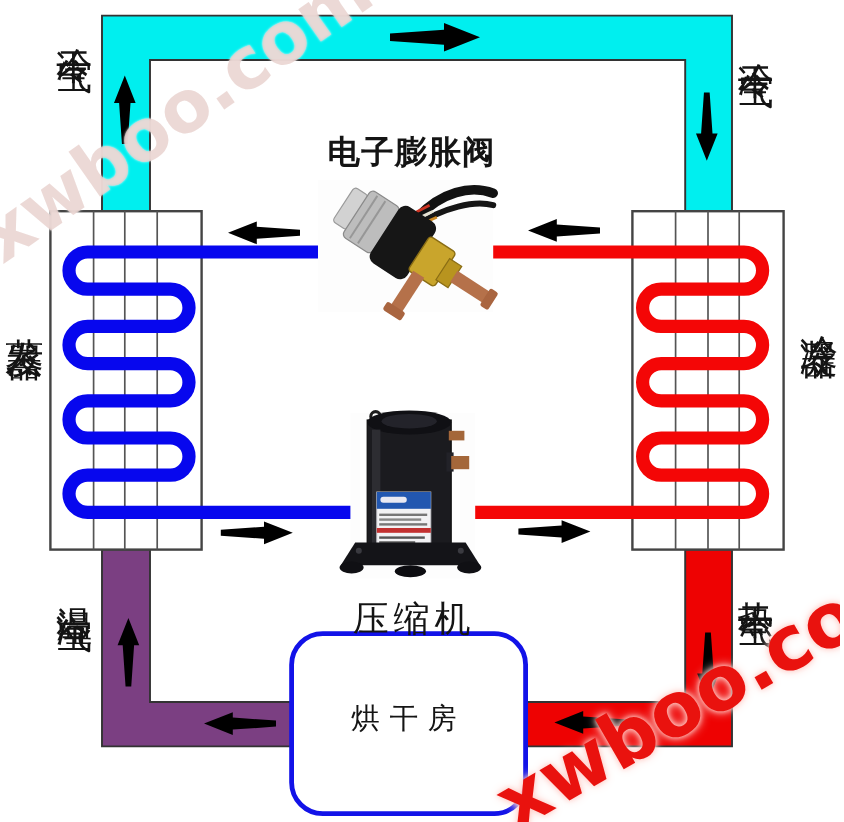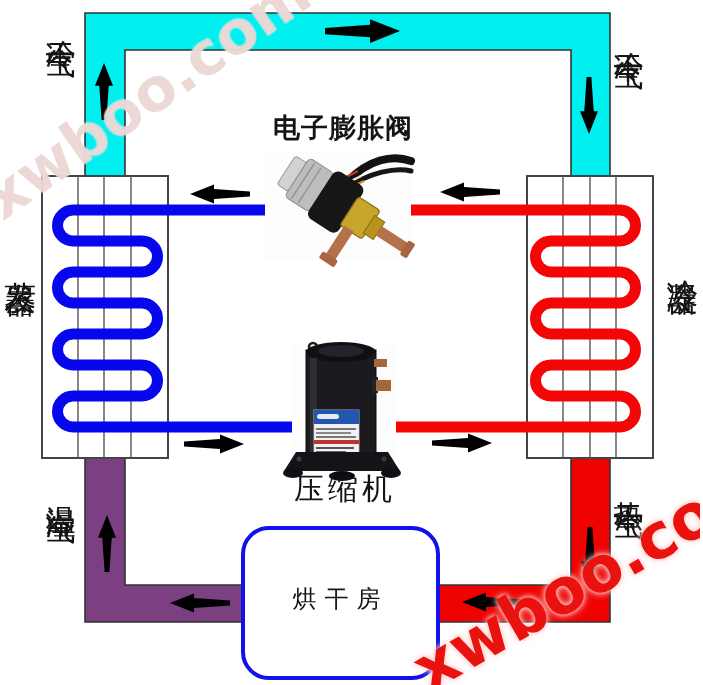--- a/index.html
+++ b/index.html
@@ -142,20 +142,20 @@
   <div class="lbl vtext" style="left:2px;top:256px;font-size:32px;">蒸发器</div>
 
   <div class="lbl vtext" style="left:664px;top:254px;font-size:32px;">冷凝器</div>
 
   <div class="lbl vtext" style="left:44px;top:482px;">温湿空气</div>
 
   <div class="lbl vtext" style="left:612px;top:478px;">热干空气</div>
 
   <div class="lbl htext" style="left:258px;top:113px;width:170px;font-size:27px;font-weight:bold;letter-spacing:1px;">电子膨胀阀</div>
 
-  <div class="lbl htext" style="left:280px;top:472px;width:130px;font-size:30px;letter-spacing:4px;">压缩机</div>
+  <div class="lbl htext" style="left:280px;top:500px;width:130px;font-size:30px;letter-spacing:4px;">压缩机</div>
 
   <div class="lbl htext" style="left:243px;top:586px;width:195px;font-size:24px;letter-spacing:8px;">烘干房</div>
 
   <div class="wm wm1">xwboo.com</div>
   <div class="wm wm2">xwboo.com</div>
 
 </div>
 
 </body></html>

